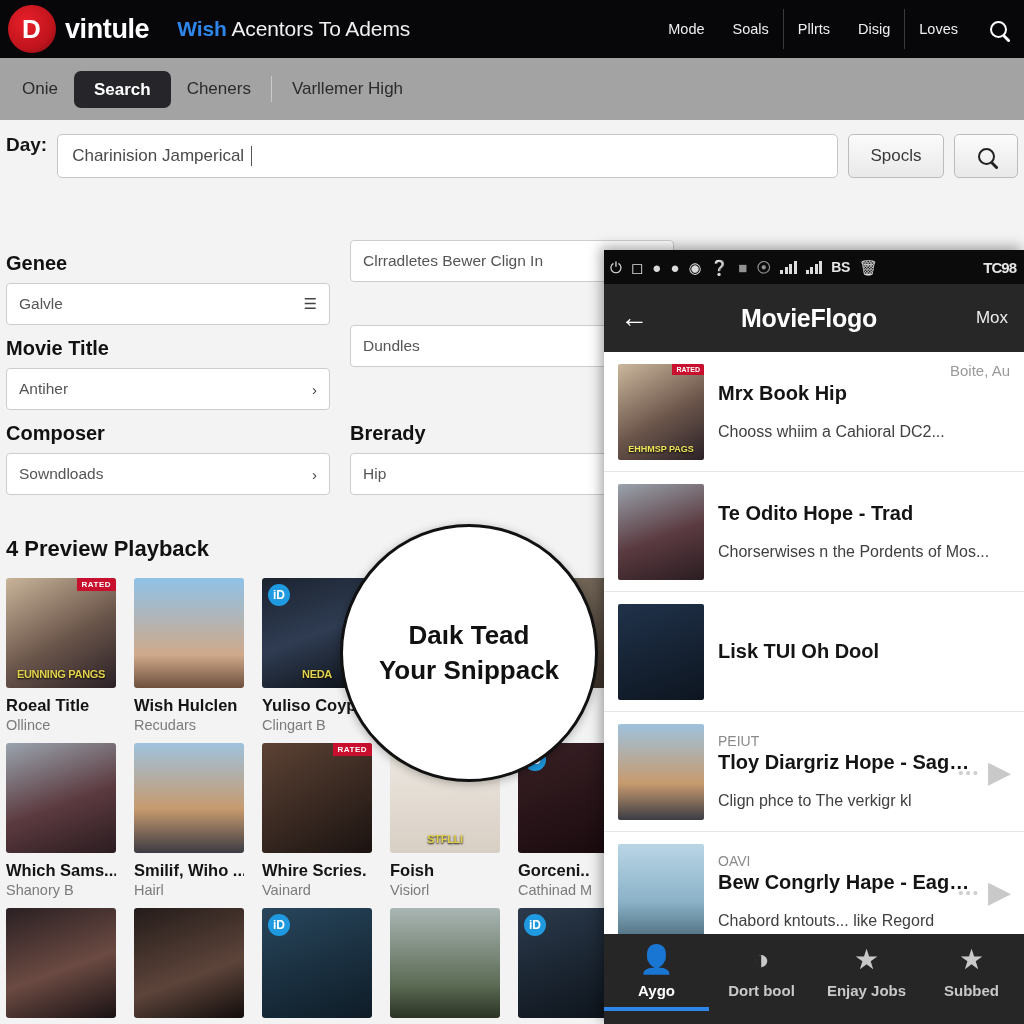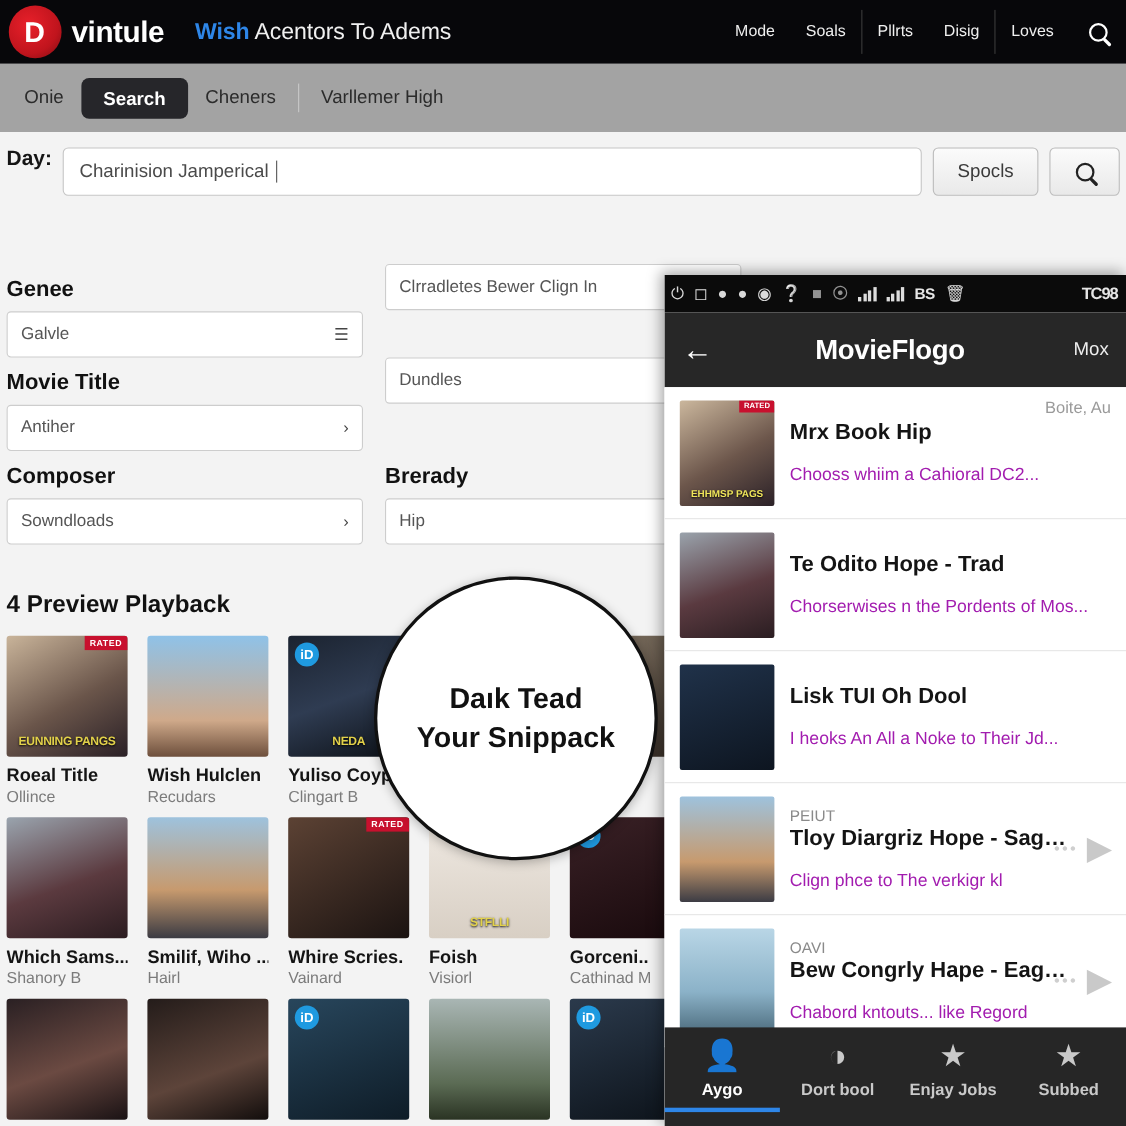--- a/index.html
+++ b/index.html
@@ -169,21 +169,21 @@
   .mthumb { width: 86px; height: 96px; flex: 0 0 auto; border-radius: 2px; overflow: hidden;
             position: relative; background: #333; }
   .mthumb .cap { position:absolute; left:0; right:0; bottom:6px; text-align:center;
                  color:#efe55a; font-size:9px; font-weight:bold; text-shadow:0 1px 2px #000; }
   .mthumb .redtag { position:absolute; right:0; top:0; background:#c8102e; color:#fff;
                     font-size:7px; font-weight:bold; padding:2px 4px; }
   .mbody { flex: 1 1 auto; min-width: 0; }
   .mkicker { font-size: 14px; color: #8a8a8a; margin-bottom: 2px; }
   .mtitle { font-size: 20px; font-weight: bold; color: #141414; white-space: nowrap;
             overflow: hidden; text-overflow: ellipsis; }
-  .msub { font-size: 16px; color: #a21caf; margin-top: 18px; white-space: nowrap;
+  .msub { font-size: 16px; color: #404040; margin-top: 18px; white-space: nowrap;
           overflow: hidden; text-overflow: ellipsis; }
   .mmeta { position: absolute; right: 14px; top: 10px; font-size: 15px; color: #9a9a9a; }
   .mplay { flex: 0 0 auto; width: 26px; color: #c9c9c9; font-size: 30px; line-height: 1; }
   .mdots { position: absolute; right: 44px; top: 50%; transform: translateY(-50%);
            color: #cfcfcf; letter-spacing: 2px; font-size: 15px; }
 
   .tabbar {
     position: absolute; left: 0; bottom: 0; width: 420px; height: 90px; background: #262626;
     display: flex; align-items: flex-start; padding-top: 12px;
   }
@@ -489,21 +489,20 @@
           <div class="mthumb" style="background: linear-gradient(160deg, rgb(154, 163, 172), rgb(90, 58, 64) 55%, rgb(42, 29, 33));"></div>
           <div class="mbody">
             <div class="mtitle">Te Odito Hope - Trad</div>
             <div class="msub">Chorserwises n the Pordents of Mos...</div>
           </div>
         </div>
         <div class="mrow">
           <div class="mthumb" style="background: linear-gradient(160deg, rgb(32, 50, 74), rgb(13, 21, 32));"></div>
           <div class="mbody">
             <div class="mtitle">Lisk TUI Oh Dool</div>
-            <div class="msub">I heoks An All a Noke to Their Jd...</div>
           </div>
         </div>
         <div class="mrow">
           <div class="mthumb" style="background: linear-gradient(rgb(158, 194, 221), rgb(199, 154, 110) 62%, rgb(60, 60, 68));"></div>
           <div class="mbody">
             <div class="mkicker">PEIUT</div>
             <div class="mtitle">Tloy Diargriz Hope - Saget...</div>
             <div class="msub">Clign phce to The verkigr kl</div>
           </div>
           <div class="mdots">•••</div>

